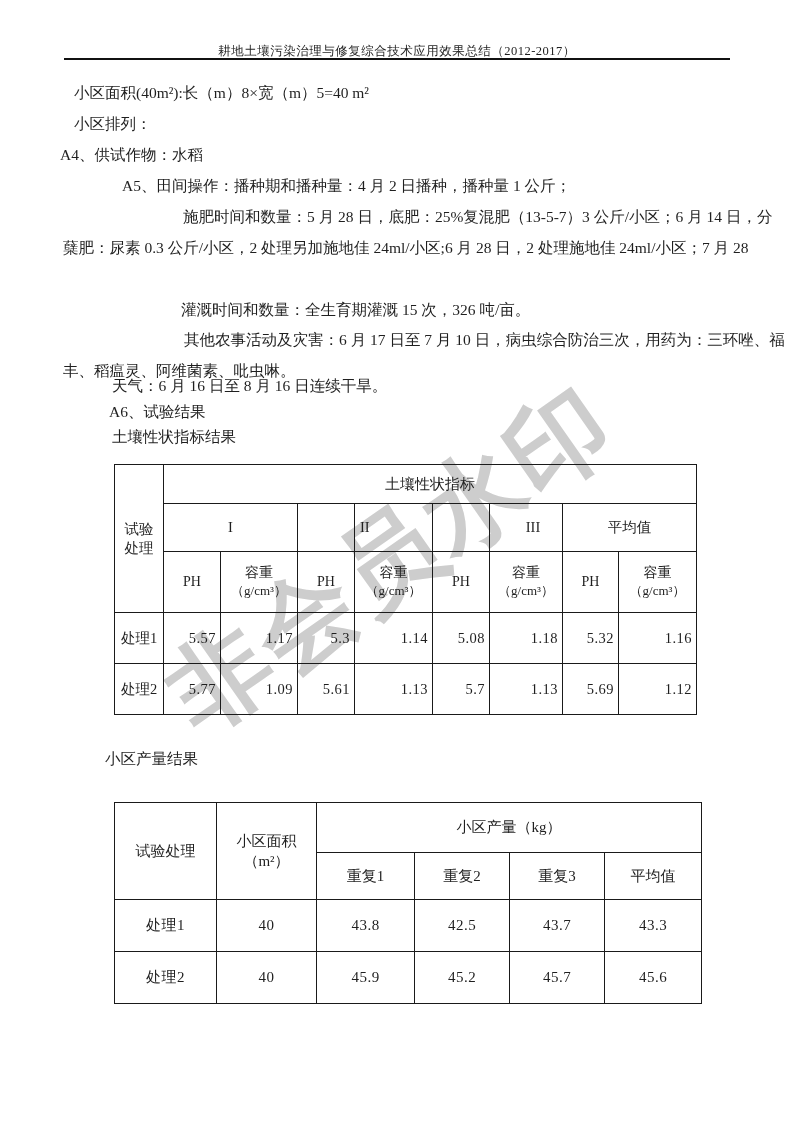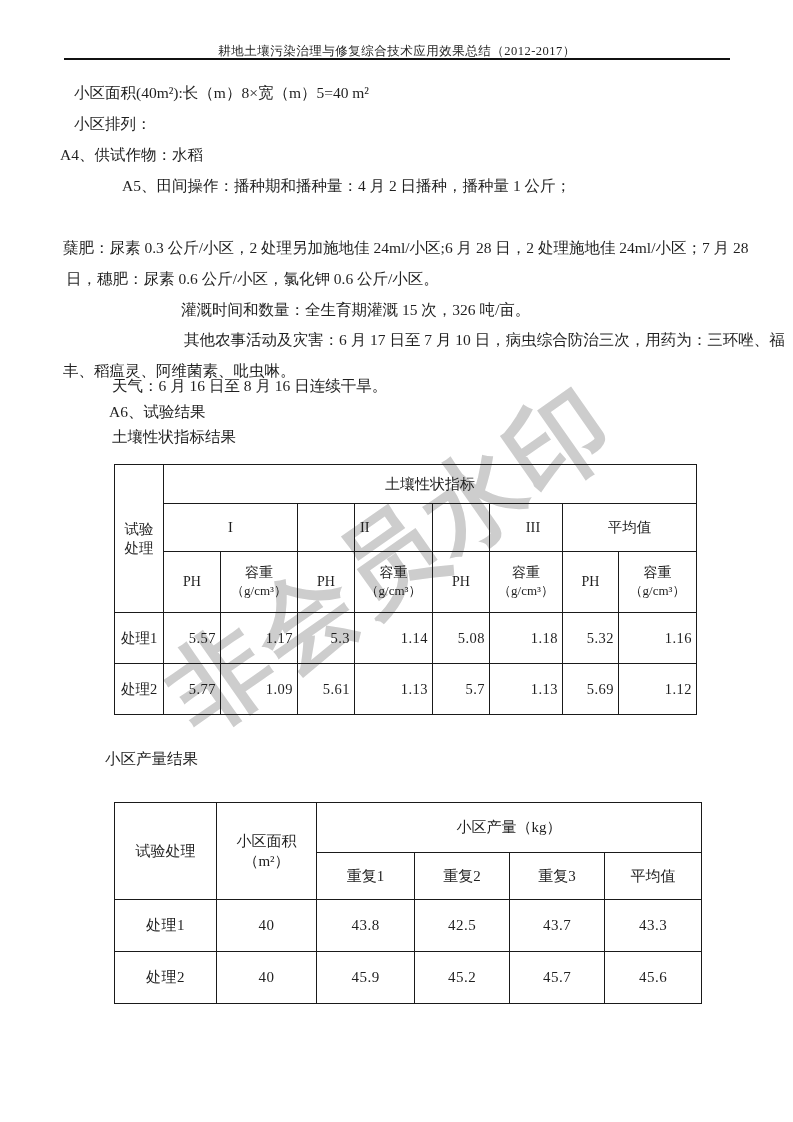--- a/index.html
+++ b/index.html
@@ -106,22 +106,22 @@
 
   <div class="watermark" style="color: rgb(205, 205, 205);">非会员水印</div>
 
   <div class="doc-header">耕地土壤污染治理与修复综合技术应用效果总结（2012-2017）</div>
   <div class="header-rule"></div>
 
   <div class="bline" style="left:74px;  top:82px;">小区面积(40m²):长（m）8×宽（m）5=40 m²</div>
   <div class="bline" style="left:74px;  top:113px;">小区排列：</div>
   <div class="bline" style="left:60px;  top:144px;">A4、供试作物：水稻</div>
   <div class="bline" style="left:74px;  top:175px;margin-left:48px;">A5、田间操作：播种期和播种量：4 月 2 日播种，播种量 1 公斤；</div>
+  <div class="bline" style="left:183px; top:206px;">施肥时间和数量：5 月 28 日，底肥：25%复混肥（13-5-7）3 公斤/小区；6 月 14 日，分</div>
   <div class="bline" style="left:63px;  top:237px;">蘖肥：尿素 0.3 公斤/小区，2 处理另加施地佳 24ml/小区;6 月 28 日，2 处理施地佳 24ml/小区；7 月 28</div>
-  <div class="bline" style="left:66px;  top:268px;">日，穗肥：尿素 0.6 公斤/小区，氯化钾 0.6 公斤/小区。</div>
   <div class="bline" style="left:181px; top:299px;">灌溉时间和数量：全生育期灌溉 15 次，326 吨/亩。</div>
   <div class="bline" style="left:184px; top:329px;">其他农事活动及灾害：6 月 17 日至 7 月 10 日，病虫综合防治三次，用药为：三环唑、福</div>
   <div class="bline" style="left:63px;  top:360px;">丰、稻瘟灵、阿维菌素、吡虫啉。</div>
   <div class="bline" style="left:112px; top:375px;">天气：6 月 16 日至 8 月 16 日连续干旱。</div>
   <div class="bline" style="left:109px; top:401px;">A6、试验结果</div>
   <div class="bline" style="left:112px; top:426px;">土壤性状指标结果</div>
   <div class="bline" style="left:105px; top:748px;">小区产量结果</div>
 
   <table id="t1" class="t">
     <colgroup>

